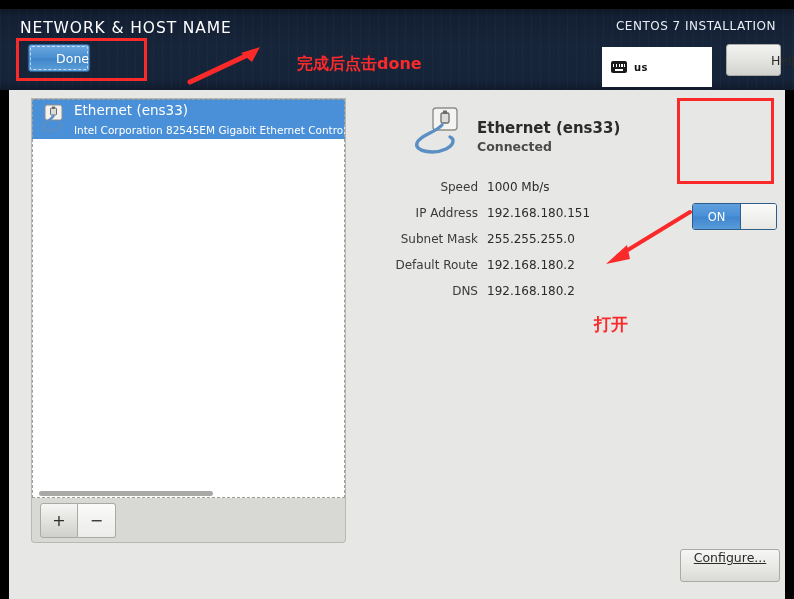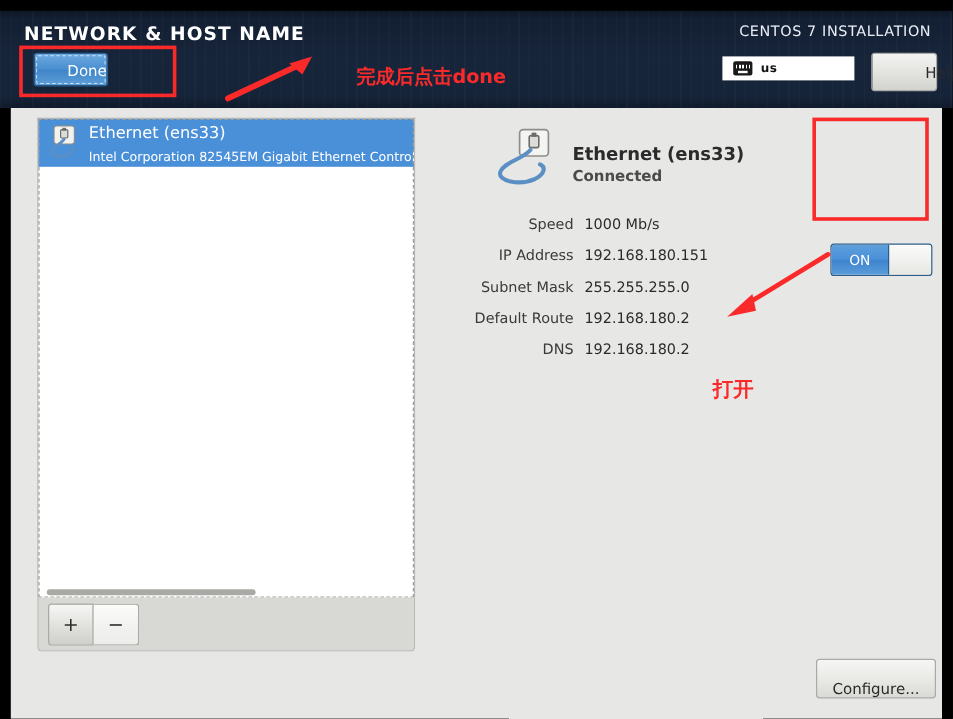--- a/index.html
+++ b/index.html
@@ -32,21 +32,21 @@
   .header:before {
     content:"";
     position:absolute; left:0; top:0; width:100%; height:9px;
     background:#000;
   }
   .page-title {
     position: absolute;
     left: 20px; top: 19px;
     color: #ffffff;
     font-size: 15.5px;
-    font-weight: bold;
+    font-weight: normal;
     letter-spacing: 0.9px;
   }
   .done-btn {
     position: absolute;
     left: 28px; top: 44px;
     width: 62px; height: 28px;
     background: linear-gradient(180deg, #6daae0 0%, #4a8fd0 48%, #3f85c9 52%, #5d9fd8 100%);
     border: 1px solid #2a5f93;
     border-radius: 3px;
     color: #ffffff;
@@ -63,21 +63,21 @@
   .install-label {
     position: absolute;
     right: 18px; top: 19px;
     color: #e9eef4;
     font-size: 12px;
     letter-spacing: 0.5px;
   }
   .kbd-indicator {
     position: absolute;
     left: 602px; top: 47px;
-    width: 110px; height: 20px;
+    width: 110px; height: 40px;
     background: #ffffff;
     display: flex; align-items: center;
     padding-left: 9px;
     cursor: pointer;
   }
   .kbd-icon {
     width: 16px; height: 12px;
     background: #1a1a1a;
     border-radius: 2px;
     position: relative;
@@ -254,22 +254,23 @@
   }
 
   .configure-btn {
     position: absolute;
     left: 671px; top: 459px;
     width: 100px; height: 33px;
     background: linear-gradient(180deg,#f6f6f4 0%, #e8e8e5 55%, #d9d9d6 100%);
     border: 1px solid #a9a9a6;
     border-radius: 3px;
     font-size: 12.5px; color: #2a2a2a;
-    display: flex; align-items: flex-end; justify-content: center;
-    cursor: pointer;
+    display: flex; align-items: flex-start; justify-content: center;
+    cursor: pointer;
+    text-decoration: underline;
   }
 
   
   .ann-box-done {
     position: absolute;
     left: 16px; top: 38px;
     width: 131px; height: 43px;
     border: 3px solid #fa2a2a;
     pointer-events: none;
   }

